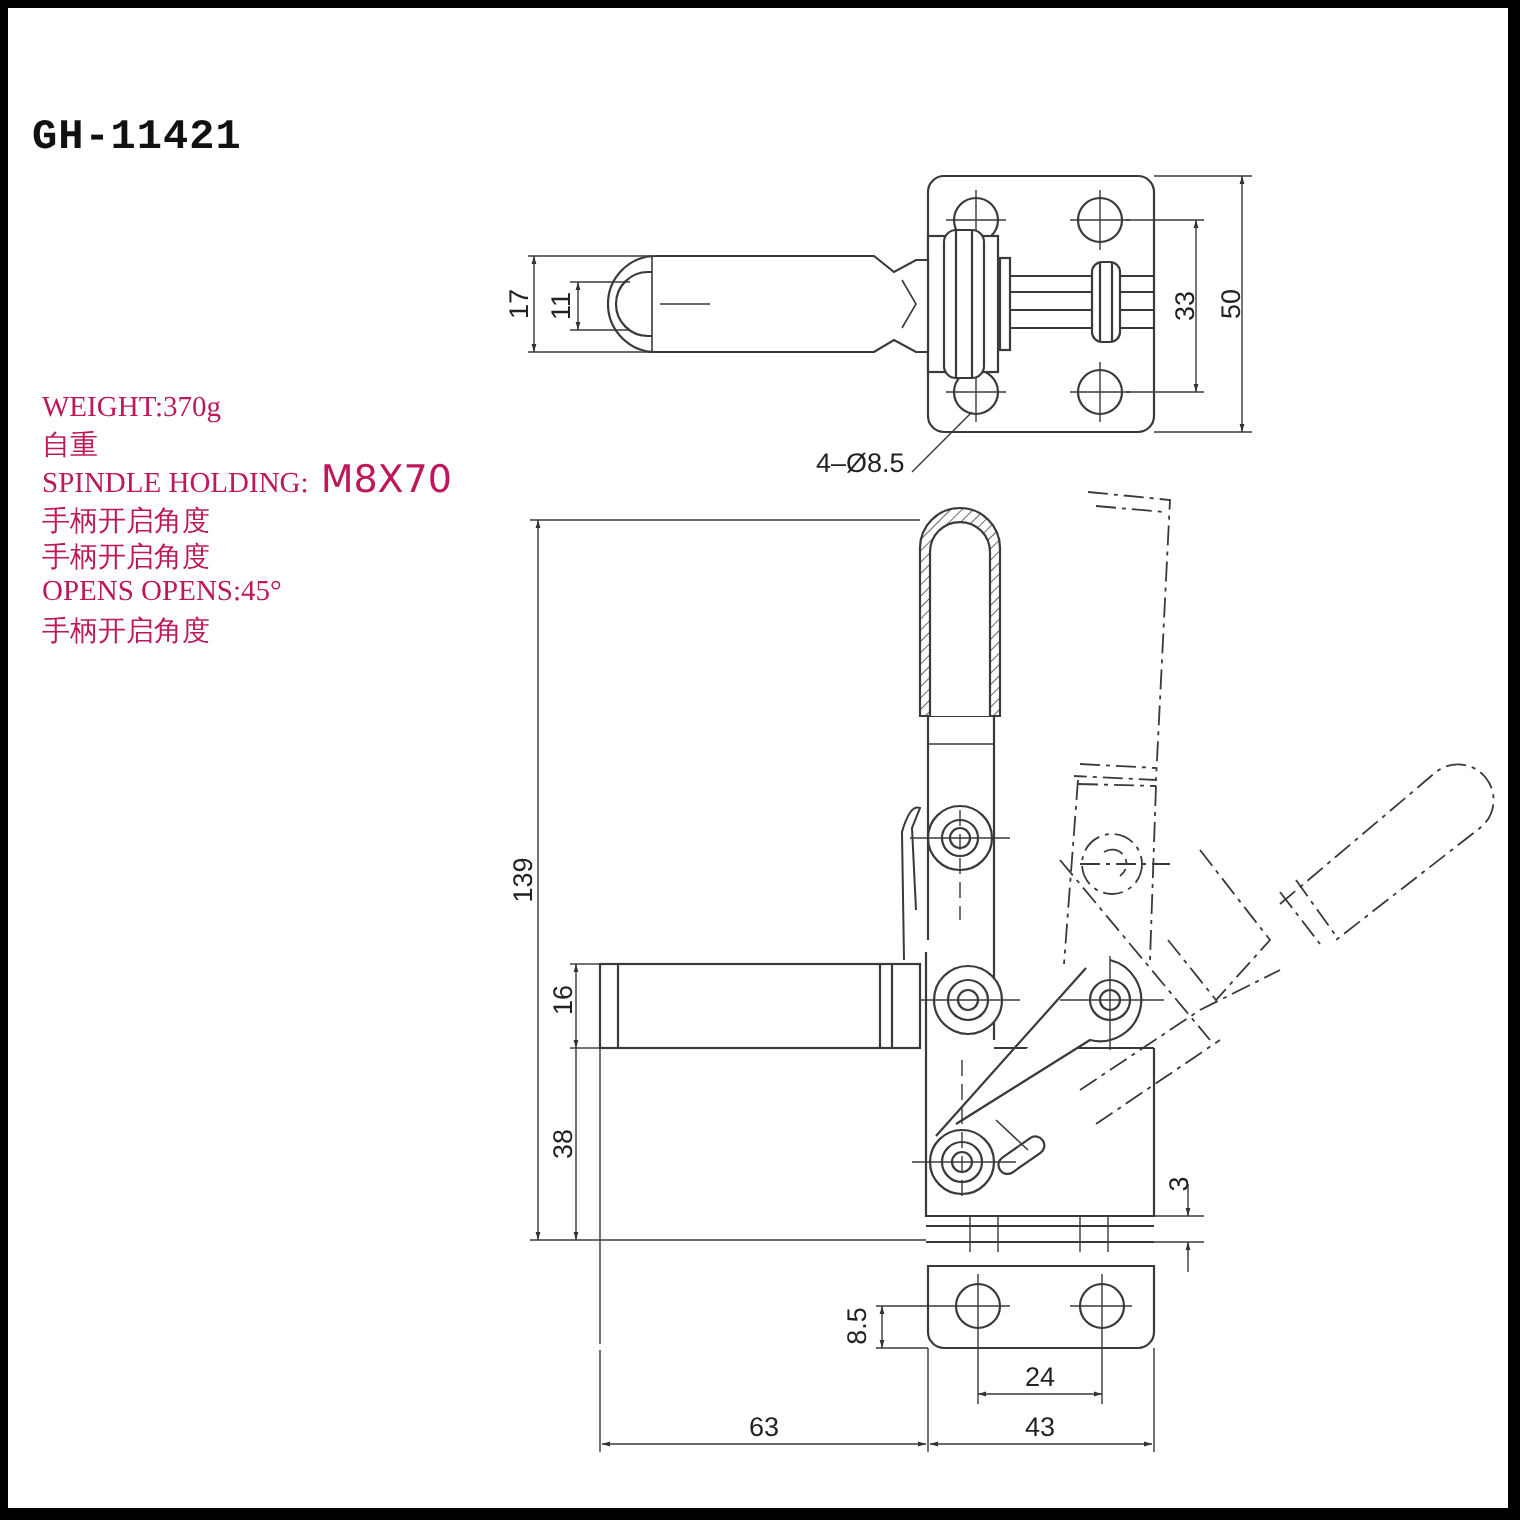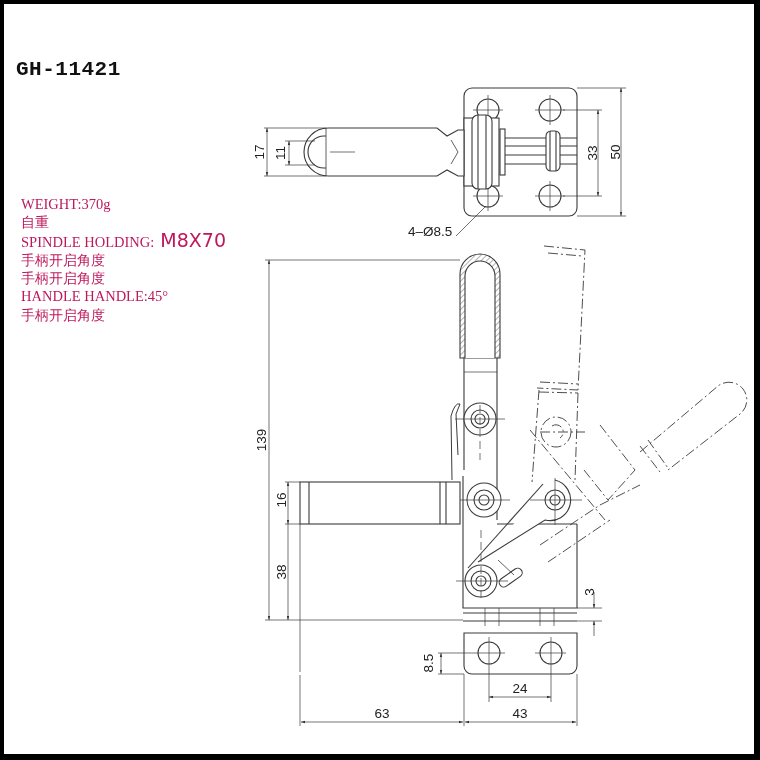--- a/index.html
+++ b/index.html
@@ -35,21 +35,21 @@
 <div class="frame"></div>
 
 <div class="model-title">GH-11421</div>
 
 <div class="specs">
   <div class="line">WEIGHT:370g</div>
   <div class="line cn">自重</div>
   <div class="line"><span>SPINDLE HOLDING:</span><span class="value-sans">M8X70</span></div>
   <div class="line cn">手柄开启角度</div>
   <div class="line cn">手柄开启角度</div>
-  <div class="line">HANDLE HANDLE:45°</div>
+  <div class="line">OPENS OPENS:45°</div>
   <div class="line cn">手柄开启角度</div>
 </div>
 
 <svg class="drawing" width="760" height="760" viewBox="0 0 760 760">
   <defs>
     <pattern id="hatch" width="4" height="4" patternUnits="userSpaceOnUse" patternTransform="rotate(45)">
       <line x1="0" y1="0" x2="0" y2="4" stroke="#666" stroke-width="1"></line>
     </pattern>
     <marker id="arr" viewBox="0 0 10 10" refX="10" refY="5" markerWidth="6" markerHeight="6" orient="auto-start-reverse">
       <path d="M0,2 L10,5 L0,8 z" fill="#333"></path>

